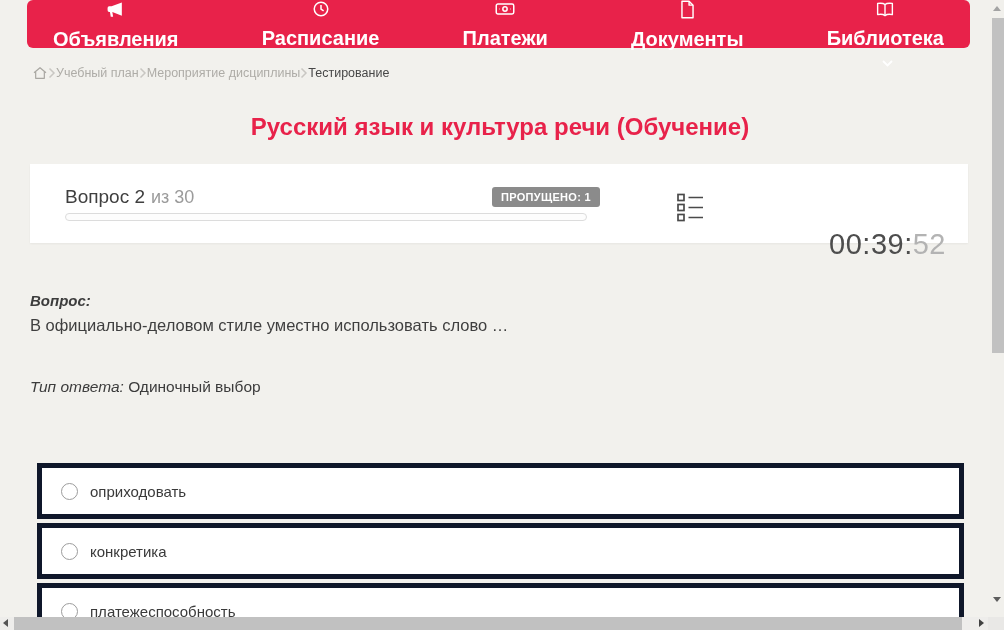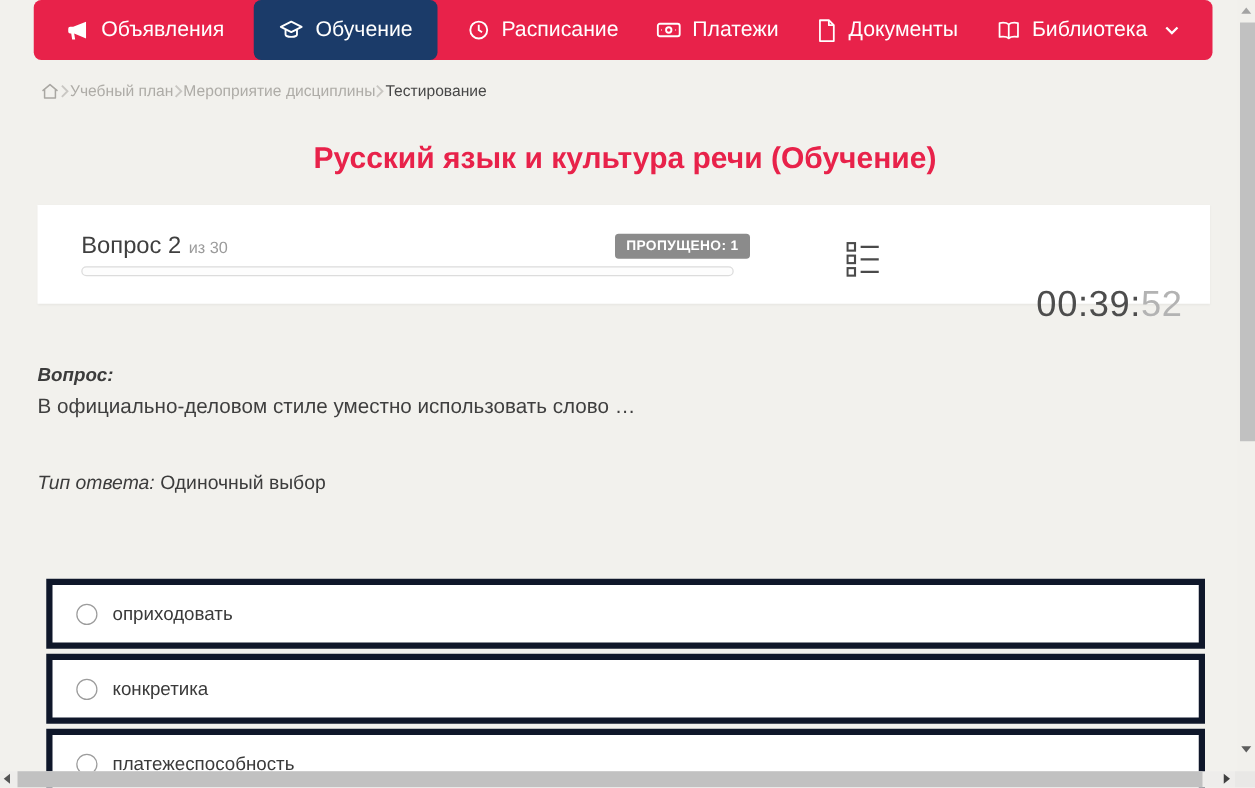--- a/index.html
+++ b/index.html
@@ -12,22 +12,22 @@
   }
   
   .navbar {
     position:absolute; left:27px; top:0; width:943px; height:48px;
     background:#e8224a; border-radius:6px;
     display:flex; align-items:center; justify-content:space-between;
     padding:0 20px;
   }
   .nav-item {
     display:flex; align-items:center; gap:9px; height:48px;
-    color:#fff; font-weight:400; font-size:17px; cursor:pointer;
-    padding:0 6px; white-space:nowrap;
+    color:#fff; font-weight:700; font-size:20px; cursor:pointer;
+    padding:0 6px; white-space:nowrap;flex-direction:column;
   }
   .nav-item.active { background:#1b3b69; border-radius:6px; padding:0 20px; }
   .nav-item svg { display:block; }
   
   .breadcrumb {
     position:absolute; left:32px; top:63px; height:20px;
     display:flex; align-items:center; 
     font-size:12.5px; color:#aeaca7;
   }
   .crumb-current { color:#474747; }
@@ -36,21 +36,21 @@
   .page-title {
     position:absolute; left:0; top:113px; width:1000px;
     text-align:center; color:#e8224a; font-size:24px; font-weight:700;
   }
   
   .qcard {
     position:absolute; left:30px; top:164px; width:938px; height:79px;
     background:#fff; box-shadow:0 1px 2px rgba(0,0,0,0.05);
   }
   .q-counter { position:absolute; left:35px; top:22px; font-size:19px; color:#3f3f3f; }
-  .q-counter .of { font-size:13px; color:#9b9b9b; margin-left:6px; }
+  .q-counter .of { font-size:18px; color:#9b9b9b; margin-left:6px; }
   .skip-badge {
     position:absolute; left:462px; top:23px;
     background:#8b8b8b; color:#fff; font-size:11px; font-weight:700;
     padding:4px 9px; border-radius:3px; letter-spacing:.3px;
   }
   .progressbar {
     position:absolute; left:35px; top:49px; width:522px; height:8px;
     border:1px solid #dcdcdc; border-radius:5px; background:#fdfdfd;
   }
   .progress-fill { height:100%; width:0%; background:#e8224a; border-radius:5px; }
@@ -90,29 +90,20 @@
 
 <nav class="navbar">
   <div class="nav-item">
     <span>
       <svg width="19" height="19" viewBox="0 0 24 24">
           <path d="M20 3L7 8H4a2 2 0 0 0-2 2v3a2 2 0 0 0 2 2h1l1 6h3l-1-6h0l12 5V3z" fill="#fff"></path>
         </svg>
     </span>
     <span>Объявления</span>
   </div>
-  <div class="nav-item active">
-    <span>
-      <svg width="20" height="20" viewBox="0 0 24 24" fill="none" stroke="#fff" stroke-width="1.8" stroke-linejoin="round">
-          <path d="M12 4L2 9l10 5 10-5-10-5z"></path>
-          <path d="M6.5 12v4.2c0 1.3 2.5 2.4 5.5 2.4s5.5-1.1 5.5-2.4V12"></path>
-        </svg>
-    </span>
-    <span>Обучение</span>
-  </div>
   <div class="nav-item">
     <span>
       <svg width="18" height="18" viewBox="0 0 24 24" fill="none" stroke="#fff" stroke-width="2">
           <circle cx="12" cy="12" r="9"></circle>
           <path d="M12 6.5V12l3.5 2.5"></path>
         </svg>
     </span>
     <span>Расписание</span>
   </div>
   <div class="nav-item">

